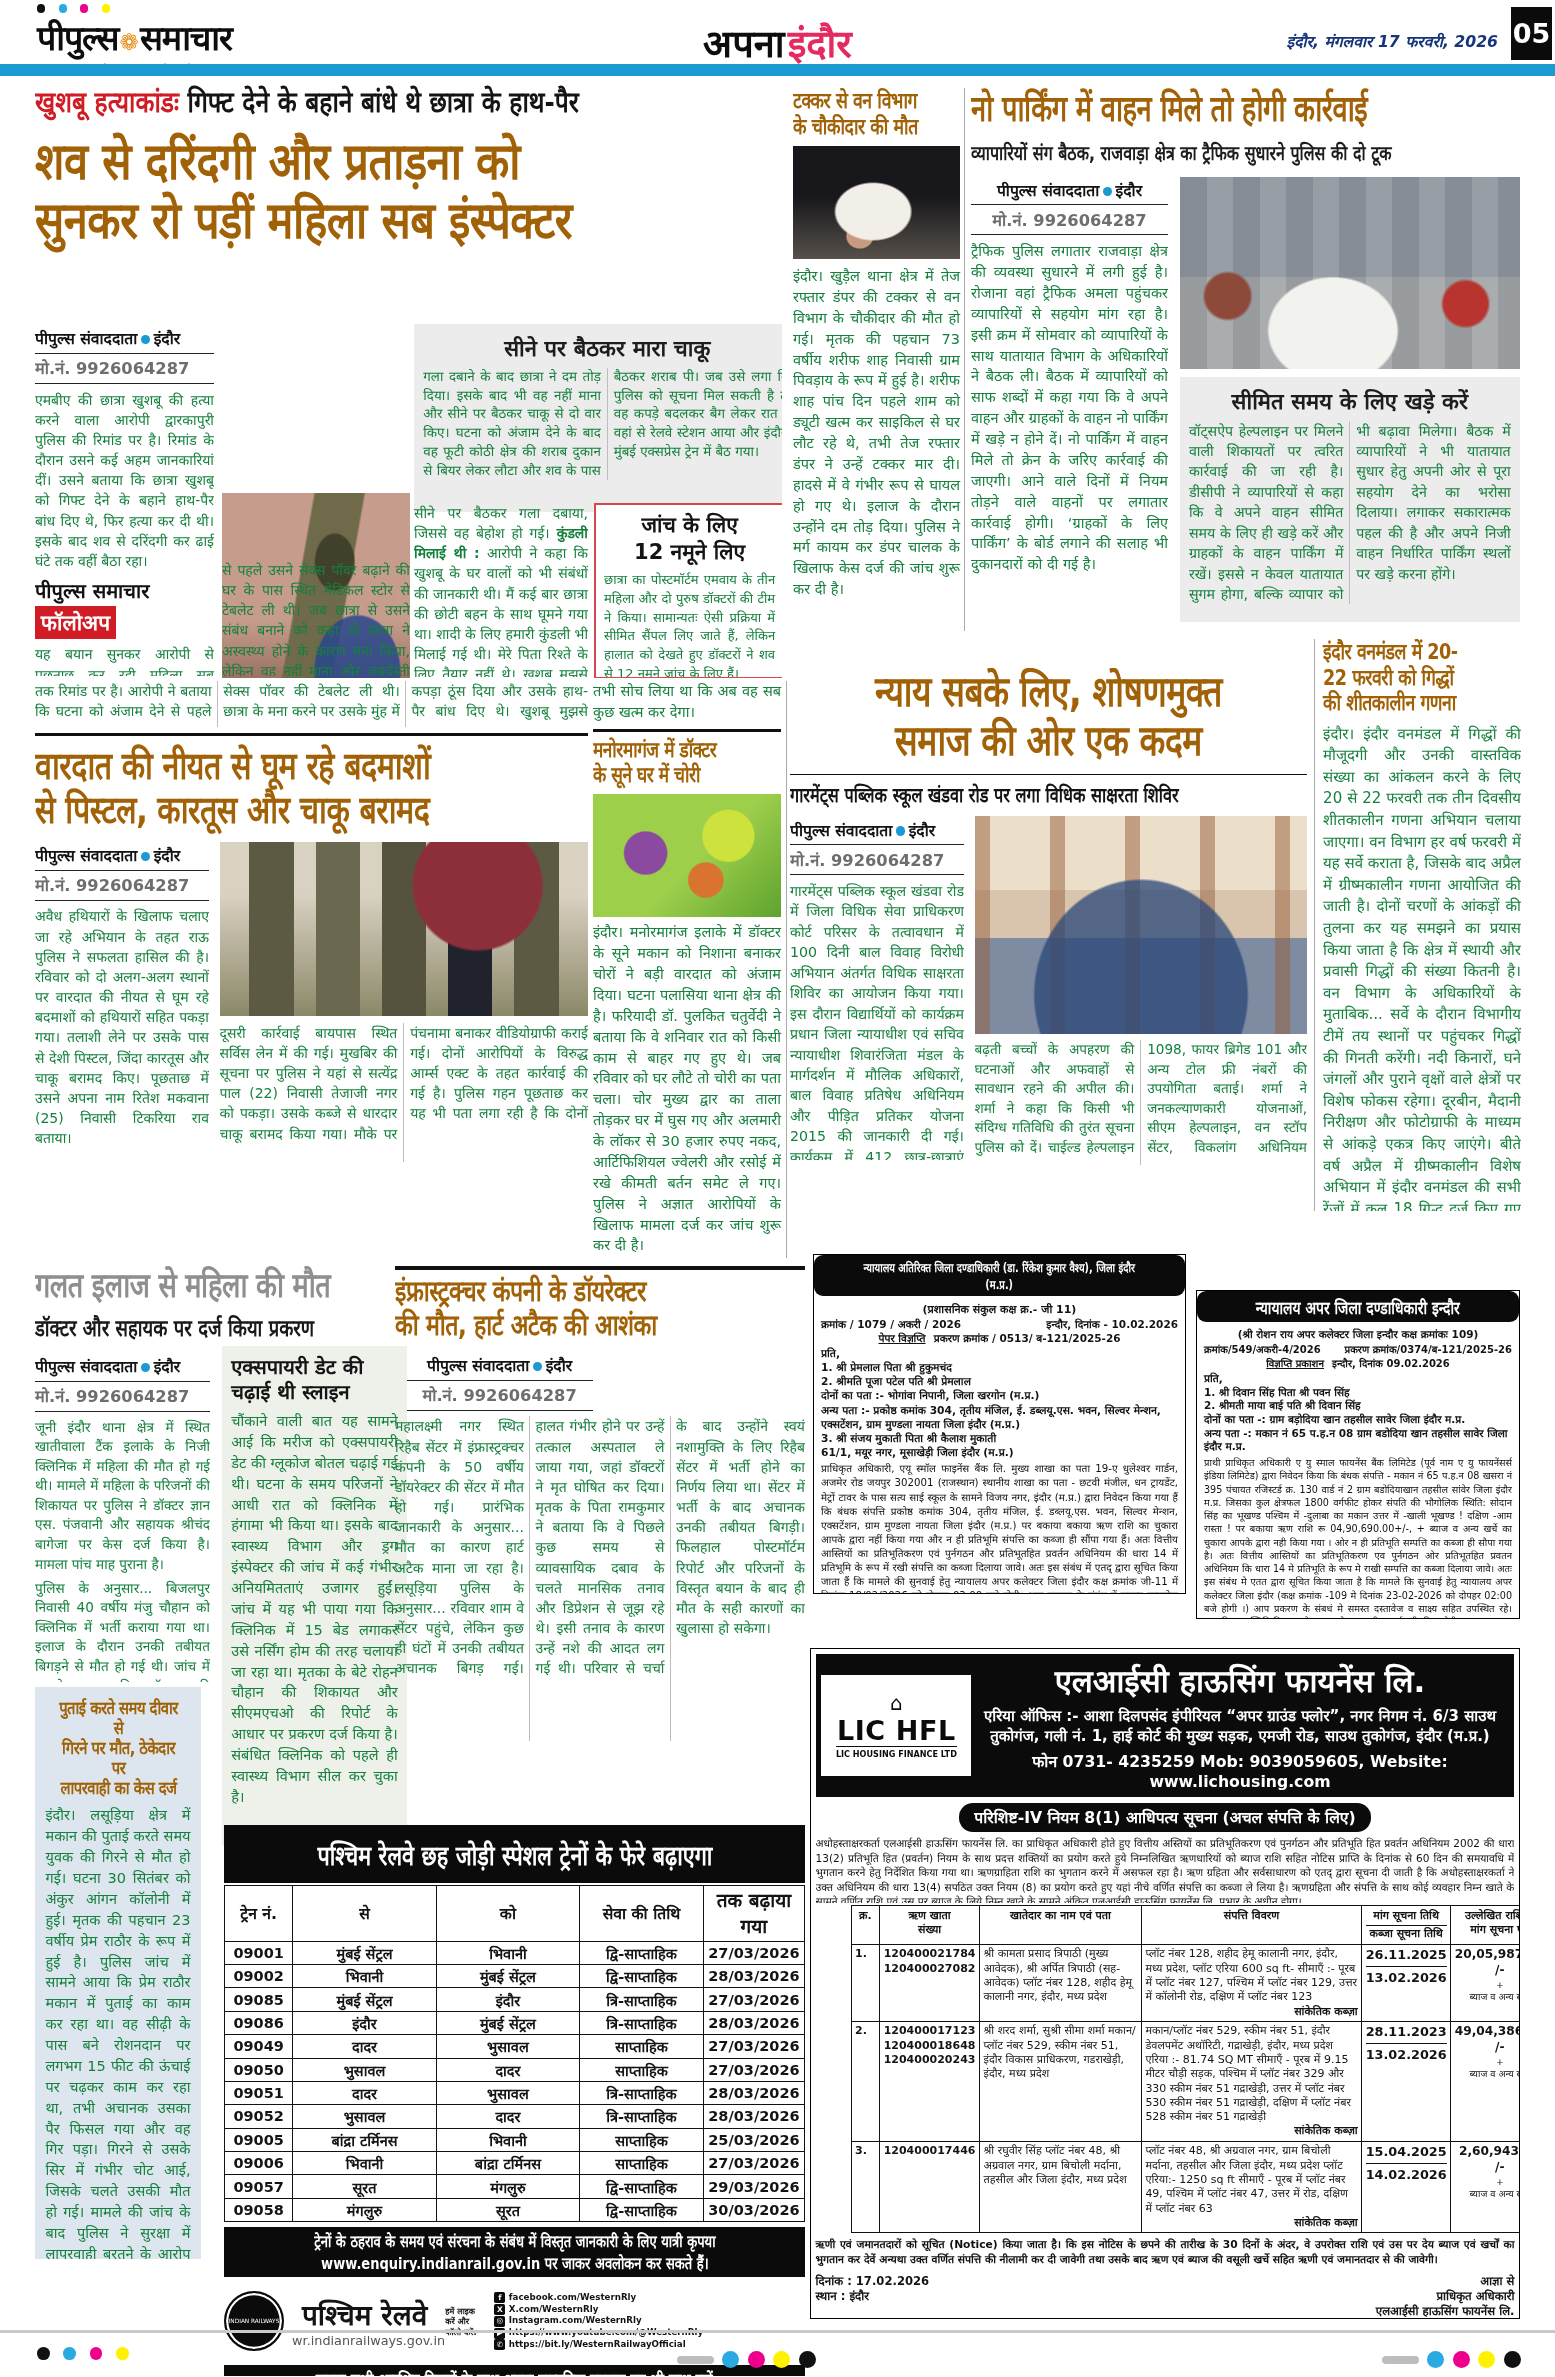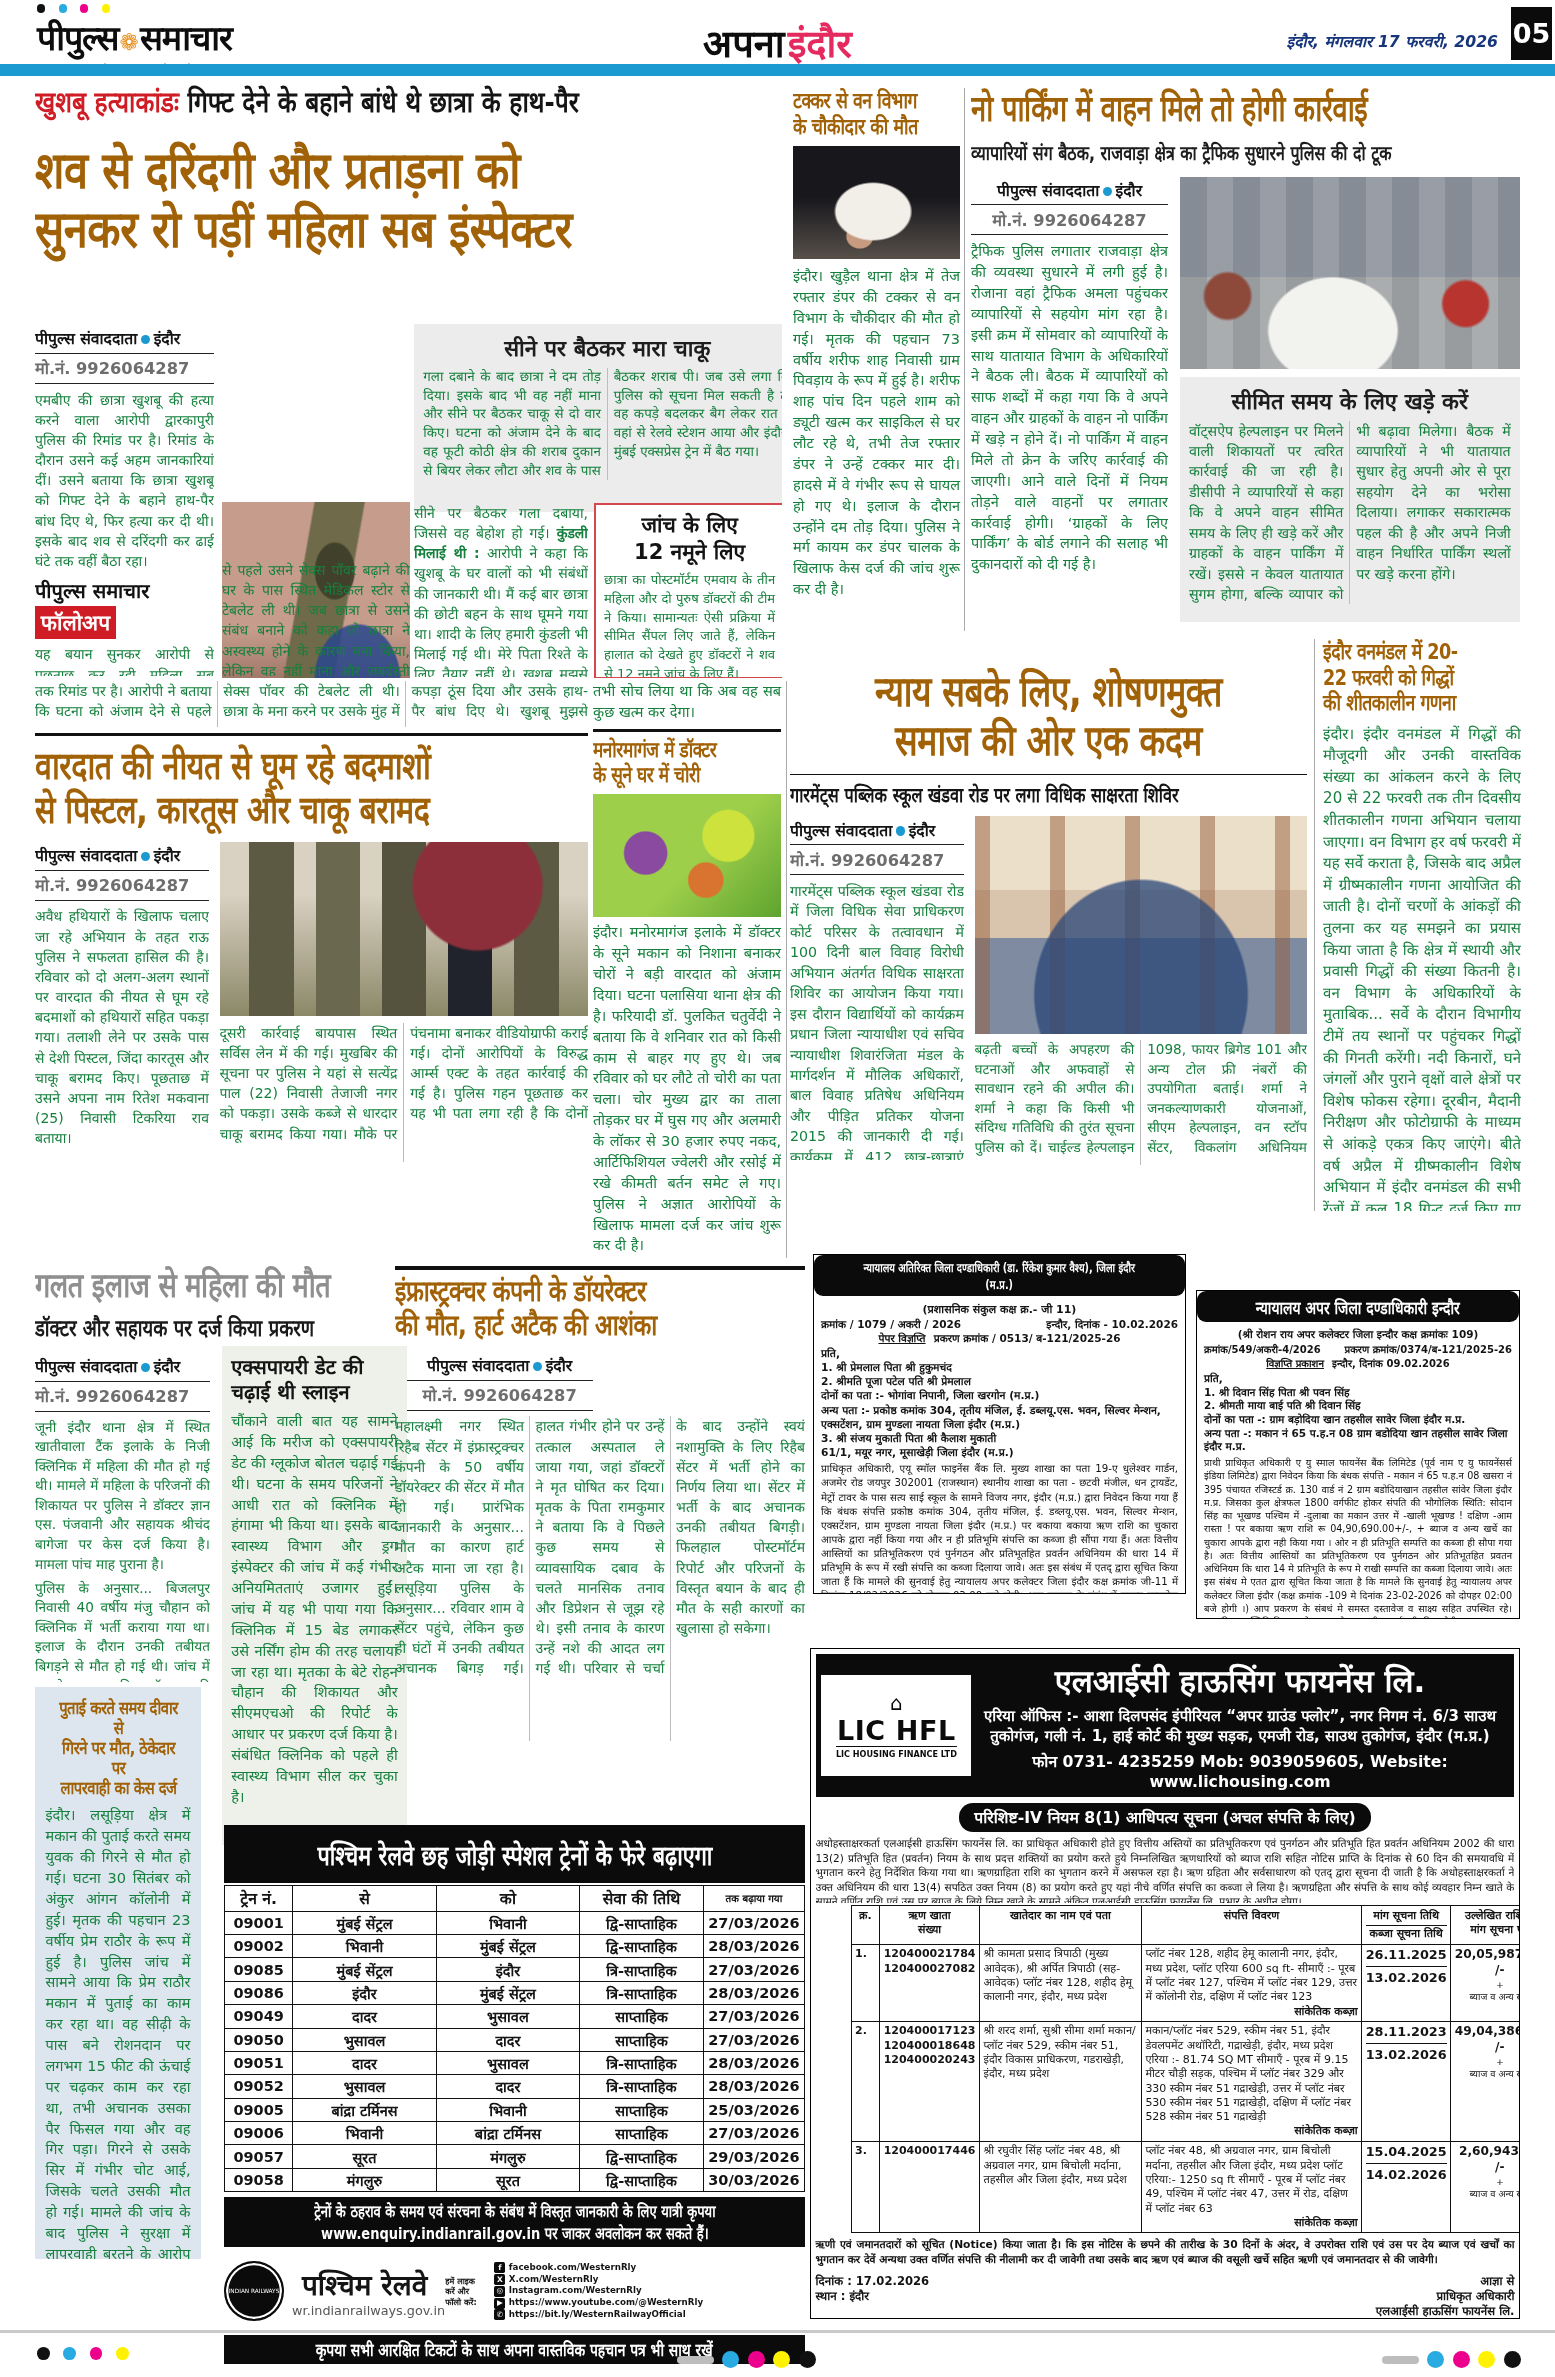--- a/index.html
+++ b/index.html
@@ -62,21 +62,21 @@
   <div class="abs" style="left:1138px;top:30px;width:360px;text-align:right;font-size:15.7px;font-weight:bold;font-style:italic;color:#17357a;">इंदौर, मंगलवार 17 फरवरी, 2026</div>
 
   <div class="abs" style="left:1511px;top:7px;width:41px;height:53px;background:#0b0b0b;color:#fff;display:flex;align-items:center;justify-content:center;font-size:27px;font-weight:bold;">05</div>
 
   <div class="abs" style="left:0;top:64px;width:1555px;height:11.6px;background:#1b9ad2;"></div>
 
   <div class="abs" style="left:35px;top:81px;width:747px;height:597px;overflow:hidden;">
     <div style="font-size:29px;font-weight:bold;">
       <span class="sq85" style="white-space:nowrap;"><span style="color:#d01c24;">खुशबू हत्याकांडः</span> <span style="color:#141414;">गिफ्ट देने के बहाने बांधे थे छात्रा के हाथ-पैर</span></span>
     </div>
-    <div class="hl" style="font-size:51px;margin-top:21px;"><span class="sq85">शव से दरिंदगी और प्रताड़ना को
+    <div class="hl" style="font-size:51px;margin-top:12px;"><span class="sq85">शव से दरिंदगी और प्रताड़ना को
 सुनकर रो पड़ीं महिला सब इंस्पेक्टर</span></div>
 
     <div class="abs" style="left:0;top:244px;width:179px;height:351px;overflow:hidden;">
       <div class="byl"><span>पीपुल्स संवाददाता</span><span class="dot"></span><span>इंदौर</span></div>
       <div class="phone">मो.नं. 9926064287</div>
       <div class="body-t" style="font-size:14px;">एमबीए की छात्रा खुशबू की हत्या करने वाला आरोपी द्वारकापुरी पुलिस की रिमांड पर है। रिमांड के दौरान उसने कई अहम जानकारियां दीं। उसने बताया कि छात्रा खुशबू को गिफ्ट देने के बहाने हाथ-पैर बांध दिए थे, फिर हत्या कर दी थी। इसके बाद शव से दरिंदगी कर ढाई घंटे तक वहीं बैठा रहा।</div>
       <div class="badge">
         <div class="badge-logo">पीपुल्स समाचार</div>
         <div class="badge-red">फॉलोअप</div>
       </div>
@@ -257,21 +257,21 @@
     <div class="band" style="height:58px;">
       <span style="font-size:27px;" class="sqc">पश्चिम रेलवे छह जोड़ी स्पेशल ट्रेनों के फेरे बढ़ाएगा</span>
     </div>
     <table class="rt" style="margin-top:2.3px;font-size:14.5px;">
       <thead>
         <tr>
           <th style="width:64px;font-size:15.7px;">ट्रेन नं.</th>
           <th style="width:148px;font-size:15.7px;">से</th>
           <th style="width:148px;font-size:15.7px;">को</th>
           <th style="width:125px;font-size:15.7px;">सेवा की तिथि</th>
-          <th style="width:96px;font-size:10px;">तक बढ़ाया गया</th>
+          <th style="width:96px;font-size:19px;">तक बढ़ाया गया</th>
         </tr>
       </thead>
       <tbody>
 
           <tr>
             <td>09001</td>
             <td>मुंबई सेंट्रल</td>
             <td>भिवानी</td>
             <td>द्वि-साप्ताहिक</td>
             <td>27/03/2026</td>

